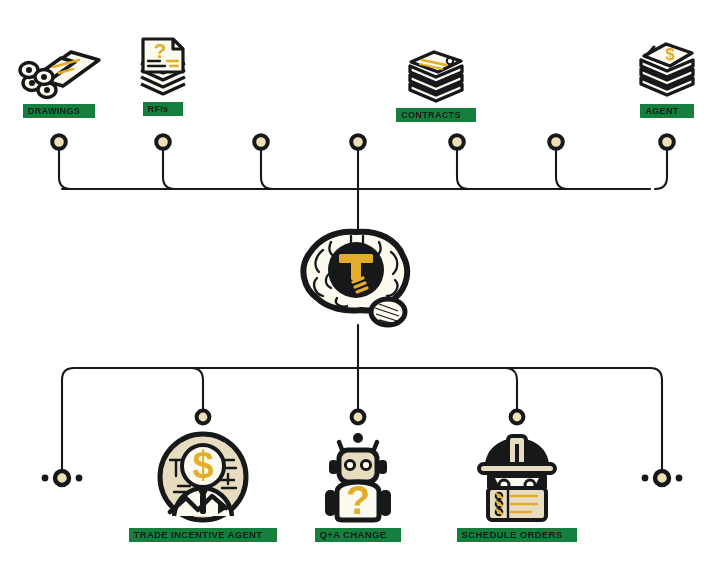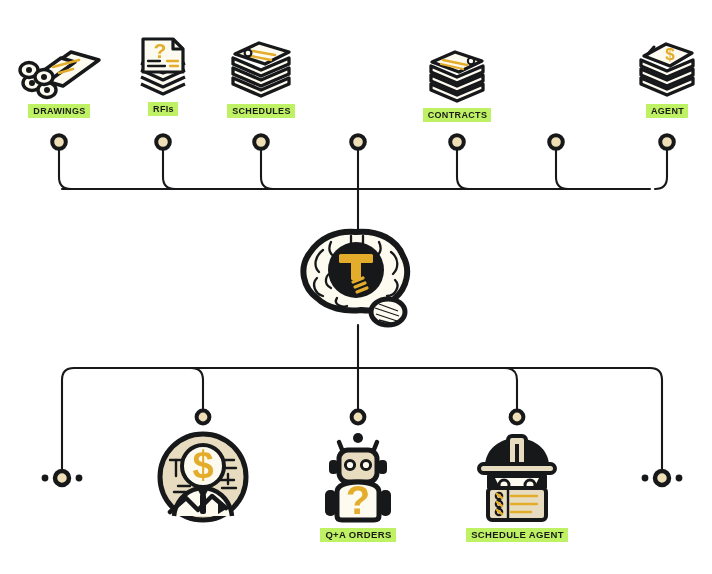--- a/index.html
+++ b/index.html
@@ -12,26 +12,26 @@
   }
   #stage{position:absolute;left:0;top:0;width:712px;height:574px;}
   .layer{position:absolute;left:0;top:0;width:712px;height:574px;}
   #wires{z-index:1;}
   #nodes{z-index:3;}
 
   .src{position:absolute;width:120px;text-align:center;z-index:2;}
   .src .glyph{height:72px;display:flex;align-items:flex-end;justify-content:center;}
   .lbl{
     display:inline-block;
-    background:#bef264;
+    background:#15803d;
     color:#1a1a18;
     font-size:9px;
     font-weight:bold;
     letter-spacing:.35px;
-    padding:2px 4px 2px 5px;
+    padding:2px 15px 2px 5px;
     line-height:10px;
     white-space:nowrap;
   }
   .agent{position:absolute;width:170px;text-align:center;z-index:2;}
   .agent .glyph{height:96px;display:flex;align-items:flex-end;justify-content:center;}
   .agent .lbl{font-size:9.5px;}
   #brain{position:absolute;z-index:2;left:293px;top:228px;width:126px;height:100px;}
 </style>
 </head>
 <body>
@@ -109,41 +109,23 @@
         <g stroke="#e3ad2b" stroke-width="2.3" stroke-linecap="round">
           <path d="M40,29 L51,29"></path>
             <path d="M43,34 L51,34"></path>
         </g>
         <text x="33" y="26" font-family="'Liberation Sans',sans-serif" font-size="21" font-weight="bold" fill="#e3ad2b" text-anchor="middle">?</text>
       </svg>
     </div>
     <span class="lbl">RFIs</span>
   </div>
 
-  <div class="src" style="left:201px;top:28px;">
-    <div class="glyph">
-      <svg width="76" height="62" viewBox="0 0 76 62">
-        <g stroke="#17181a" stroke-width="3.3" stroke-linejoin="round" fill="#fdfaf0">
-          <path d="M10,46 L38,58 L66,46 L66,40 L38,52 L10,40 Z"></path>
-          <path d="M10,36 L38,48 L66,36 L66,30 L38,42 L10,30 Z"></path>
-          <path d="M10,26 L38,38 L66,26 L66,20 L38,32 L10,20 Z"></path>
-          <path d="M12,16 L36,5 L66,14 L42,26 Z"></path>
-        </g>
-        <g stroke="#e3ad2b" stroke-width="2.4" stroke-linecap="round">
-          <path d="M30,13 L52,17"></path>
-            <path d="M28,18 L48,22"></path>
-        </g>
-        <circle cx="25" cy="15" r="3.4" fill="none" stroke="#17181a" stroke-width="2.2"></circle>
-      </svg>
-    </div>
-    <span class="lbl">SCHEDULES</span>
-  </div>
-
-
-  <div class="src" style="left:397px;top:32px;">
+
+
+  <div class="src" style="left:376px;top:32px;">
     <div class="glyph">
       <svg width="68" height="56" viewBox="0 0 68 56">
         <g stroke="#17181a" stroke-width="3.3" stroke-linejoin="round" fill="#fdfaf0">
           <path d="M8,42 L34,53 L60,42 L60,36 L34,47 L8,36 Z"></path>
           <path d="M8,33 L34,44 L60,33 L60,27 L34,38 L8,27 Z"></path>
           <path d="M8,24 L34,35 L60,24 L60,18 L34,29 L8,18 Z"></path>
           <path d="M9,14 L32,4 L59,13 L36,24 Z"></path>
         </g>
         <g stroke="#e3ad2b" stroke-width="2.3" stroke-linecap="round">
           <path d="M20,12 L44,17"></path>
@@ -224,20 +206,21 @@
         </g>
         <circle cx="47" cy="36" r="21" fill="#fdfaf0" stroke="#17181a" stroke-width="4"></circle>
         <text x="47" y="48" font-family="'Liberation Sans',sans-serif" font-size="38" font-weight="bold" fill="#e3ad2b" text-anchor="middle">$</text>
         <path d="M18,86 C20,68 34,58 47,58 C60,58 74,68 76,86" fill="#fdfaf0" stroke="#17181a" stroke-width="4.5" stroke-linejoin="round"></path>
         <path d="M41,58 L47,70 L53,58" fill="#17181a"></path>
         <rect x="44" y="64" width="6" height="20" rx="2" fill="#17181a"></rect>
         <path d="M14,82 L30,68 L42,80 L56,66 L70,78" fill="none" stroke="#17181a" stroke-width="4.5" stroke-linejoin="round" stroke-linecap="round"></path>
         <path d="M62,72 L72,78 L62,84" fill="#17181a"></path>
       </svg>
     </div>
+    <span class="lbl">TRADE INCENTIVE AGENT</span>
   </div>
 
   <div class="agent" style="left:273px;top:428px;">
     <div class="glyph">
       <svg width="82" height="94" viewBox="0 0 82 94">
         <g stroke="#17181a" stroke-width="4.5" stroke-linecap="round" fill="none">
           <path d="M26,22 L22,12"></path>
             <path d="M56,22 L60,12"></path>
         </g>
         <circle cx="41" cy="8" r="5" fill="#17181a"></circle>
@@ -245,21 +228,21 @@
         <circle cx="33" cy="35" r="4.6" fill="#fdfaf0" stroke="#17181a" stroke-width="3"></circle>
         <circle cx="49" cy="35" r="4.6" fill="#fdfaf0" stroke="#17181a" stroke-width="3"></circle>
         <rect x="12" y="30" width="9" height="14" rx="4" fill="#17181a"></rect>
         <rect x="61" y="30" width="9" height="14" rx="4" fill="#17181a"></rect>
         <path d="M20,62 C20,56 28,52 41,52 C54,52 62,56 62,62 L62,86 C62,89 60,90 57,90 L25,90 C22,90 20,89 20,86 Z" fill="#fdfaf0" stroke="#17181a" stroke-width="5" stroke-linejoin="round"></path>
         <rect x="8" y="60" width="11" height="26" rx="5" fill="#17181a"></rect>
         <rect x="63" y="60" width="11" height="26" rx="5" fill="#17181a"></rect>
         <text x="41" y="84" font-family="'Liberation Sans',sans-serif" font-size="40" font-weight="bold" fill="#e3ad2b" text-anchor="middle">?</text>
       </svg>
     </div>
-    <span class="lbl">Q+A ORDERS</span>
+    <span class="lbl">Q+A CHANGE</span>
   </div>
 
   <div class="agent" style="left:432px;top:428px;">
     <div class="glyph">
       <svg width="92" height="94" viewBox="0 0 92 94">
         <path d="M14,36 C14,20 28,8 46,8 C64,8 78,20 78,36 Z" fill="#17181a"></path>
         <rect x="37" y="6" width="18" height="30" rx="4" fill="#e8dcc0" stroke="#17181a" stroke-width="4"></rect>
         <rect x="44" y="14" width="4" height="18" fill="#17181a"></rect>
         <rect x="8" y="34" width="76" height="9" rx="4.5" fill="#e8dcc0" stroke="#17181a" stroke-width="4"></rect>
         <path d="M16,46 C16,44 18,43 20,43 L72,43 C74,43 76,44 76,46 L76,58 L16,58 Z" fill="#17181a"></path>
@@ -276,21 +259,21 @@
           <path d="M26,64 L31,68"></path>
             <path d="M26,72 L31,76"></path>
             <path d="M26,80 L31,84"></path>
           <path d="M40,66 L66,66"></path>
             <path d="M40,74 L66,74"></path>
             <path d="M40,82 L60,82"></path>
         </g>
         <path d="M37,60 L37,88" stroke="#17181a" stroke-width="2.4"></path>
       </svg>
     </div>
-    <span class="lbl">SCHEDULE AGENT</span>
+    <span class="lbl">SCHEDULE ORDERS</span>
   </div>
 
   <svg class="layer" id="nodes" viewBox="0 0 712 574">
     <g>
 
       <circle cx="59" cy="142" r="6.8" fill="#efdfb6" stroke="#17181a" stroke-width="4"></circle>
       <circle cx="163" cy="142" r="6.8" fill="#efdfb6" stroke="#17181a" stroke-width="4"></circle>
       <circle cx="261" cy="142" r="6.8" fill="#efdfb6" stroke="#17181a" stroke-width="4"></circle>
       <circle cx="358" cy="142" r="6.8" fill="#efdfb6" stroke="#17181a" stroke-width="4"></circle>
       <circle cx="457" cy="142" r="6.8" fill="#efdfb6" stroke="#17181a" stroke-width="4"></circle>

